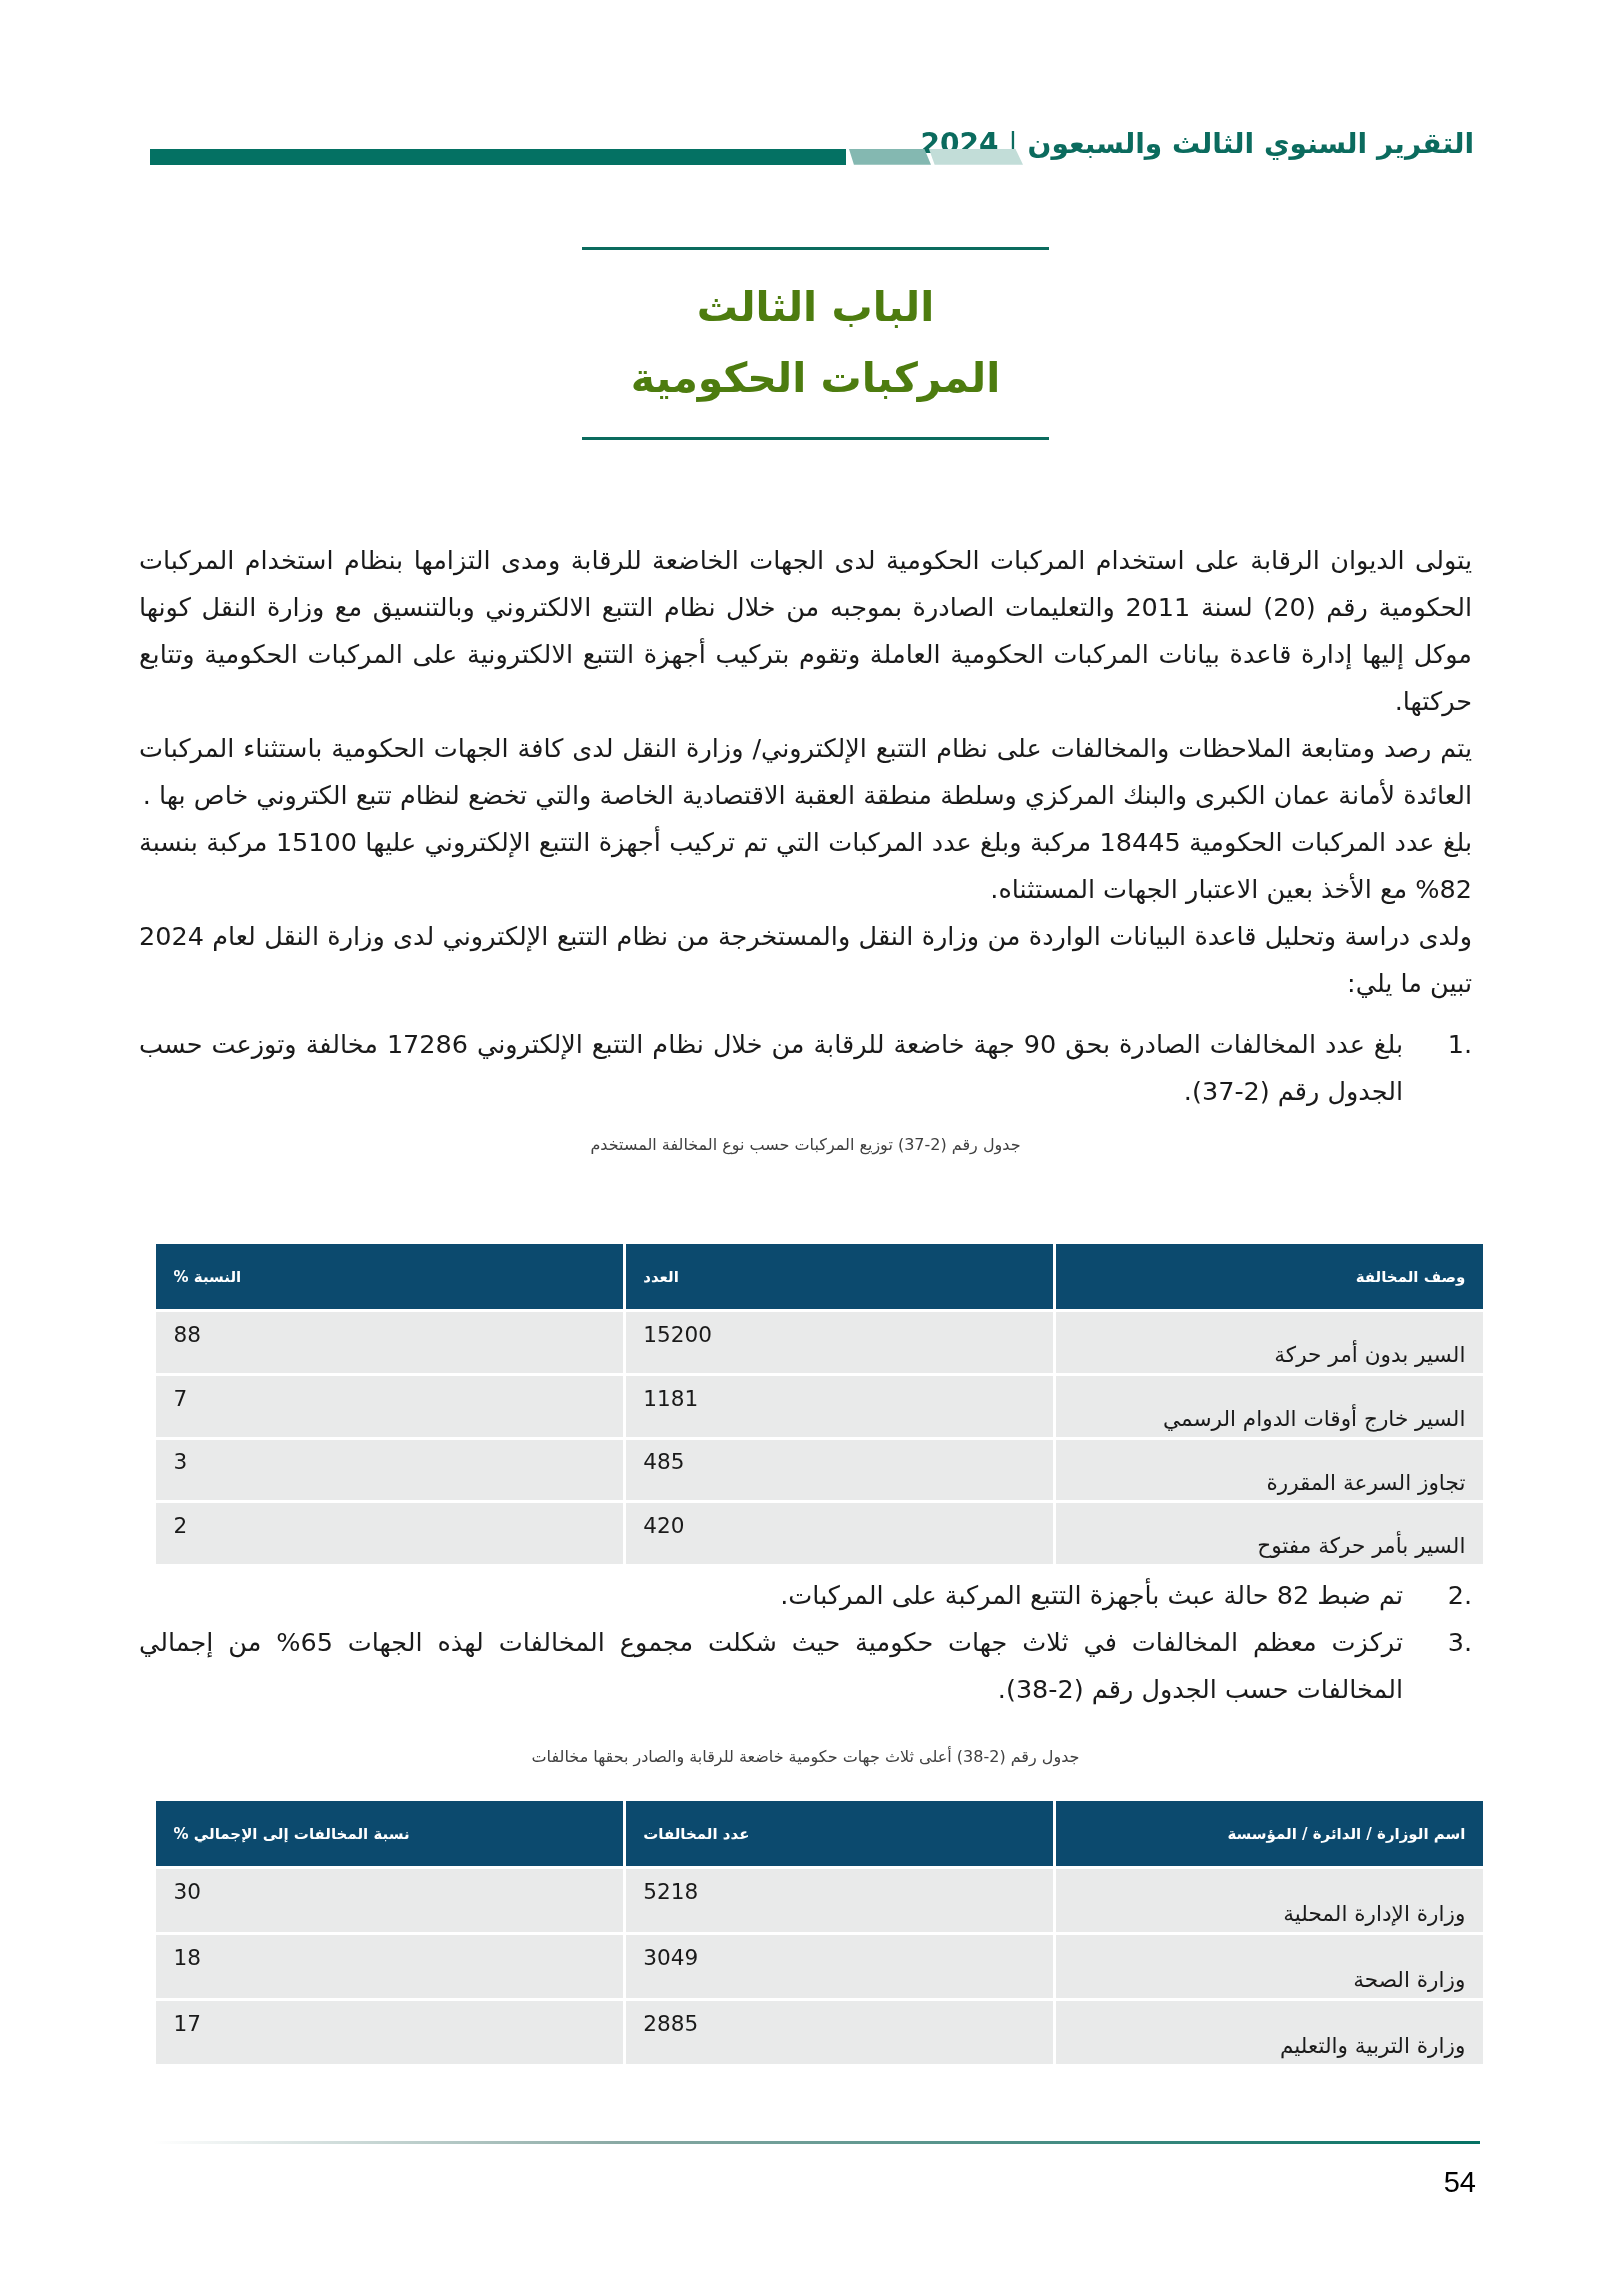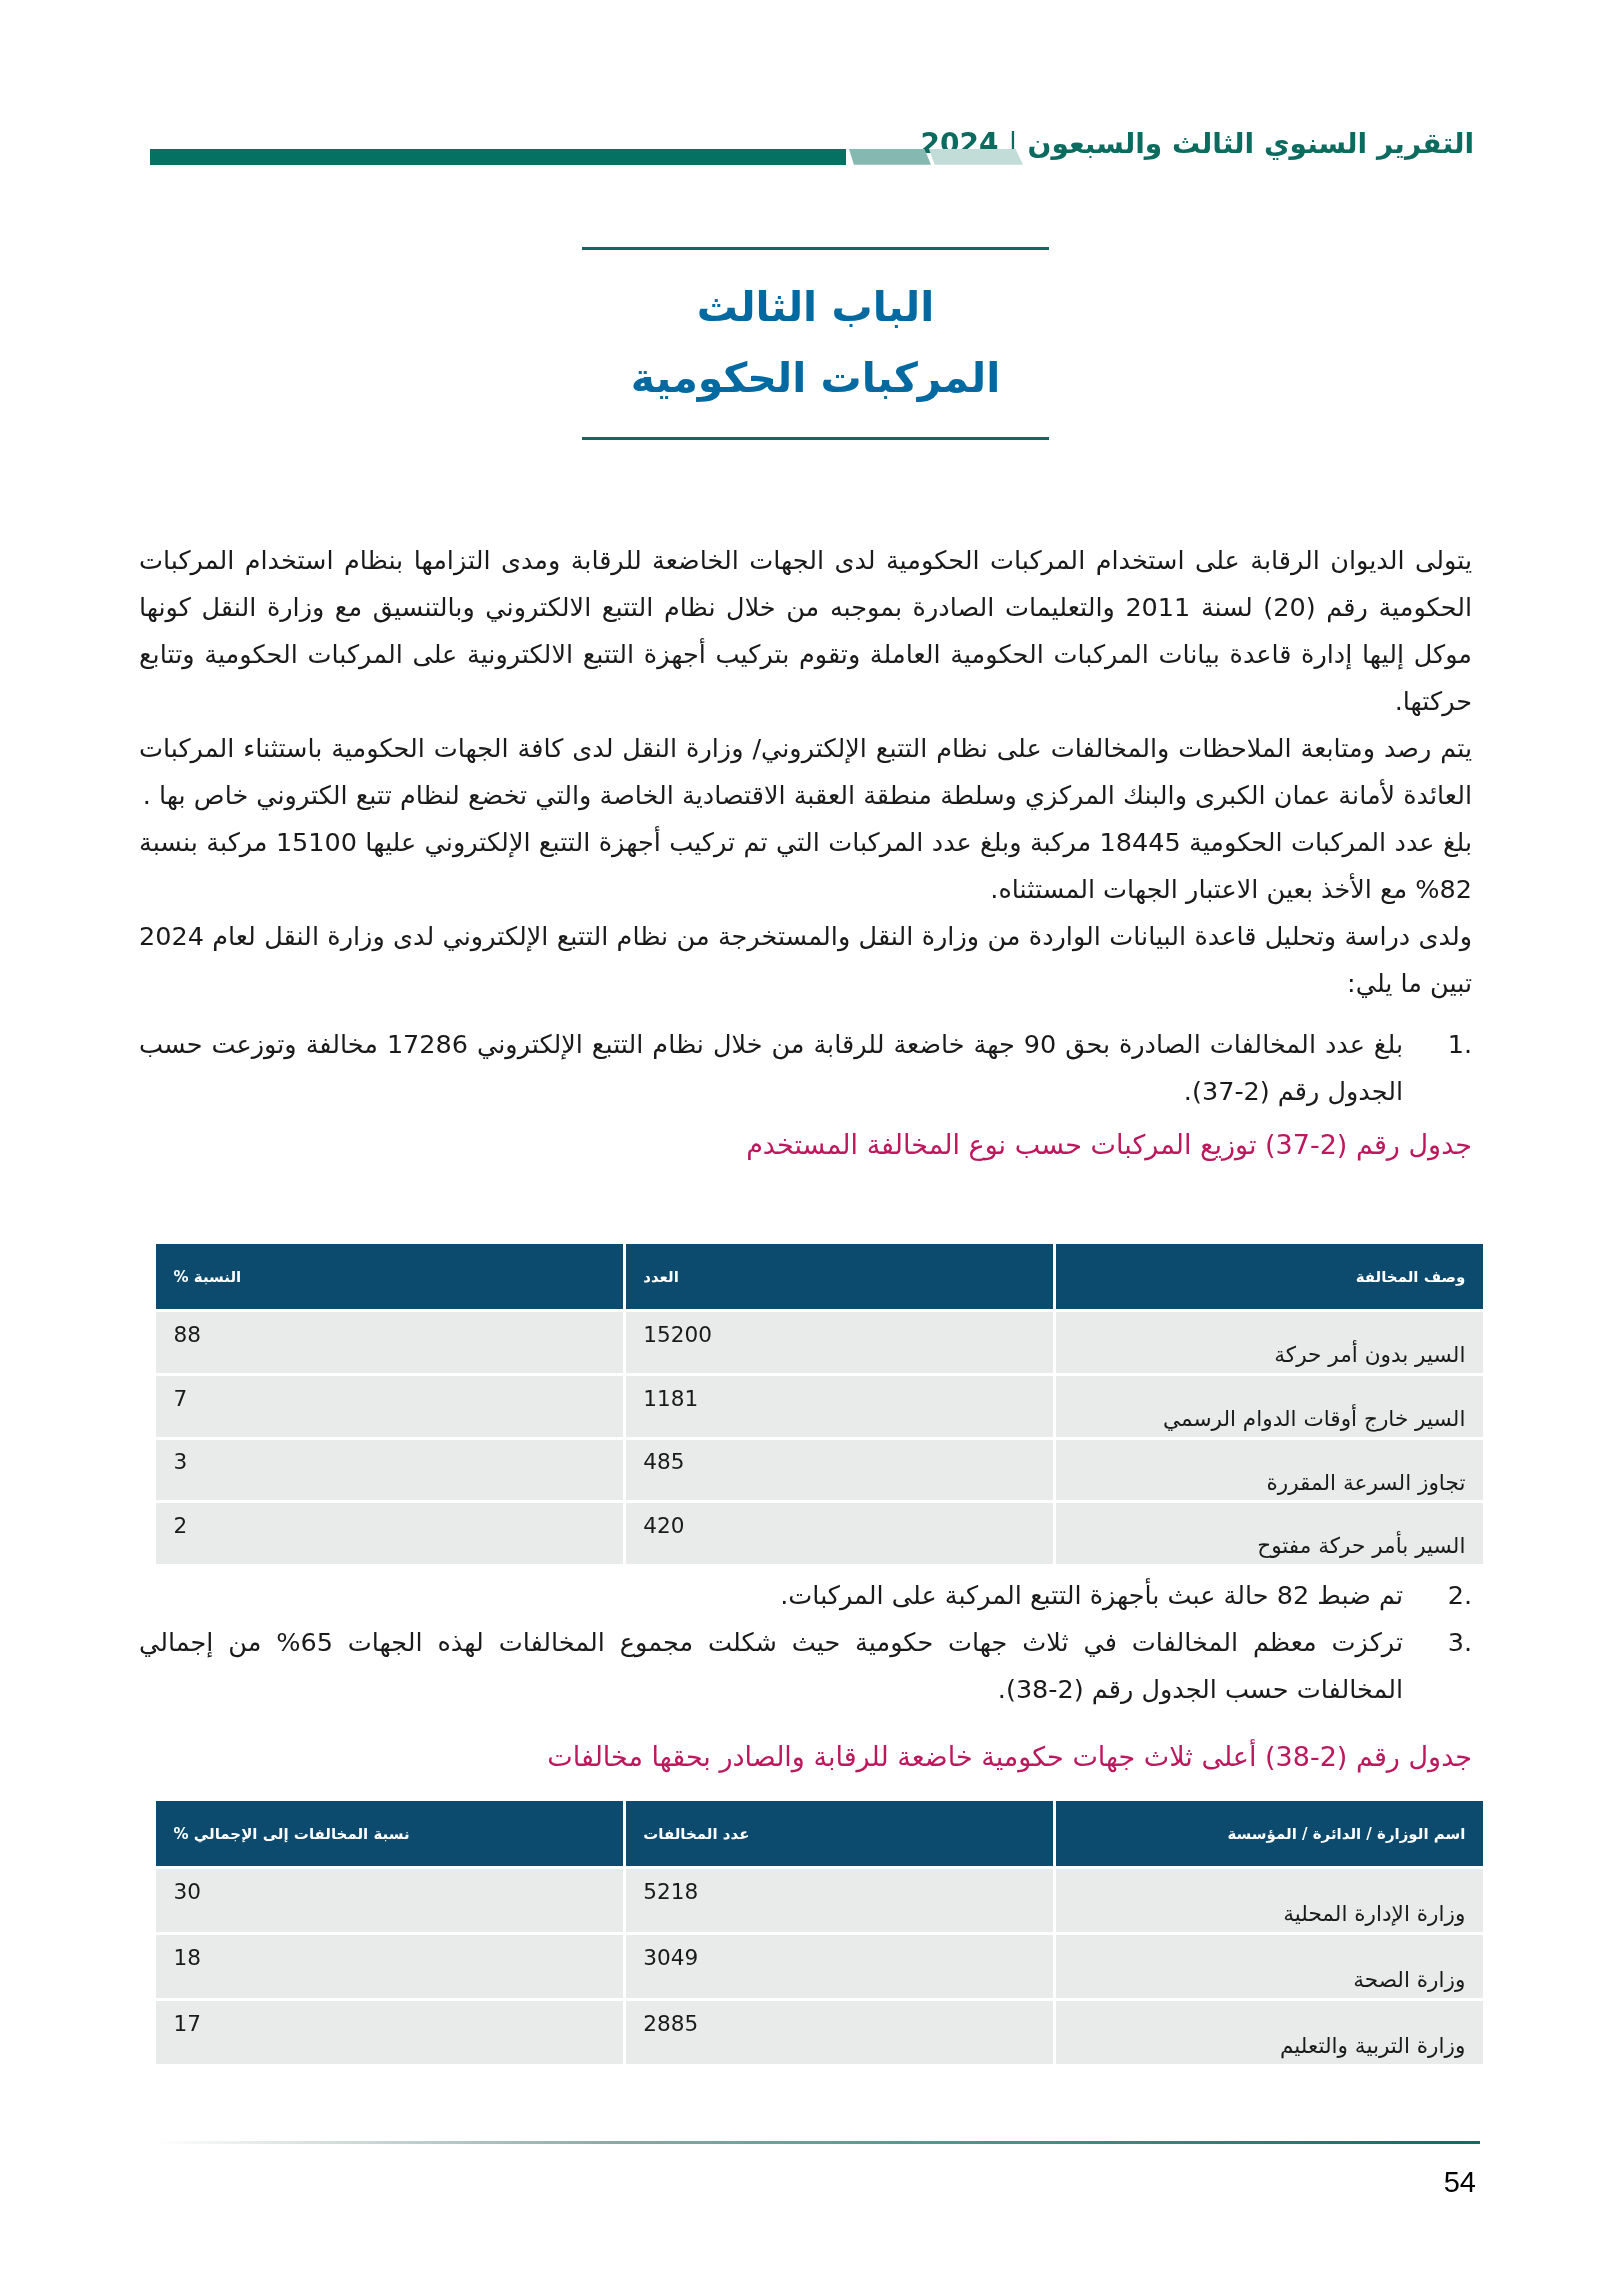--- a/index.html
+++ b/index.html
@@ -14,31 +14,31 @@
   .hdr-seg1 { position:absolute; top:149px; left:849px; width:82px; height:15.7px; background:#84b8b1;
               clip-path:polygon(0 0, 92% 0, 100% 100%, 6% 100%); }
   .hdr-seg2 { position:absolute; top:149px; left:929px; width:94px; height:15.7px; background:#c2ddd8;
               clip-path:polygon(0 0, 92% 0, 100% 100%, 6% 100%); }
 
   
   .rule { position:absolute; left:582px; width:467px; height:2.9px; background:#0b6b5e; }
   .rule.top { top:247px; }
   .rule.bottom { top:437px; }
   .chapter { position:absolute; top:272px; left:582px; width:467px; text-align:center;
-             color:#0369a1; font-weight:bold; font-size:41px; line-height:71px; }
+             color:#4d7c0f; font-weight:bold; font-size:41px; line-height:71px; }
 
   
   .body-text { position:absolute; top:537px; right:149px; width:1333px; direction:rtl;
                text-align:justify; font-size:25.5px; line-height:47px; color:#1a1a1a; }
   .body-text p { margin:0; }
   .list { margin:13.7px 0 0 0; padding:0; list-style:none; }
   .list li { position:relative; padding-right:69px; }
   .list .num { position:absolute; right:0; top:0; }
 
-  .caption { text-align:right; font-size:27px; color:#be185d; direction:rtl; }
+  .caption { text-align:center; font-size:16px; color:#404040; direction:rtl; }
 
   
   table.tbl { position:absolute; left:153px; width:1333px; border-collapse:separate; border-spacing:3.9px;
               direction:rtl; font-size:21.6px; }
   table.tbl th { background:#0c4a6e; color:#ffffff; font-weight:bold; text-align:right;
                  padding:0 17.6px; height:65px; font-size:15px; }
   table.tbl th.left, table.tbl td.left { text-align:left; }
   table.tbl td { background:#e9eaea; height:51px; padding:0 17.6px; color:#1a1a1a; }
   table.tbl td.num { text-align:left; vertical-align:top; padding-top:9.8px; }
   table.tbl td.desc { text-align:right; vertical-align:bottom; padding-bottom:5.9px; }

